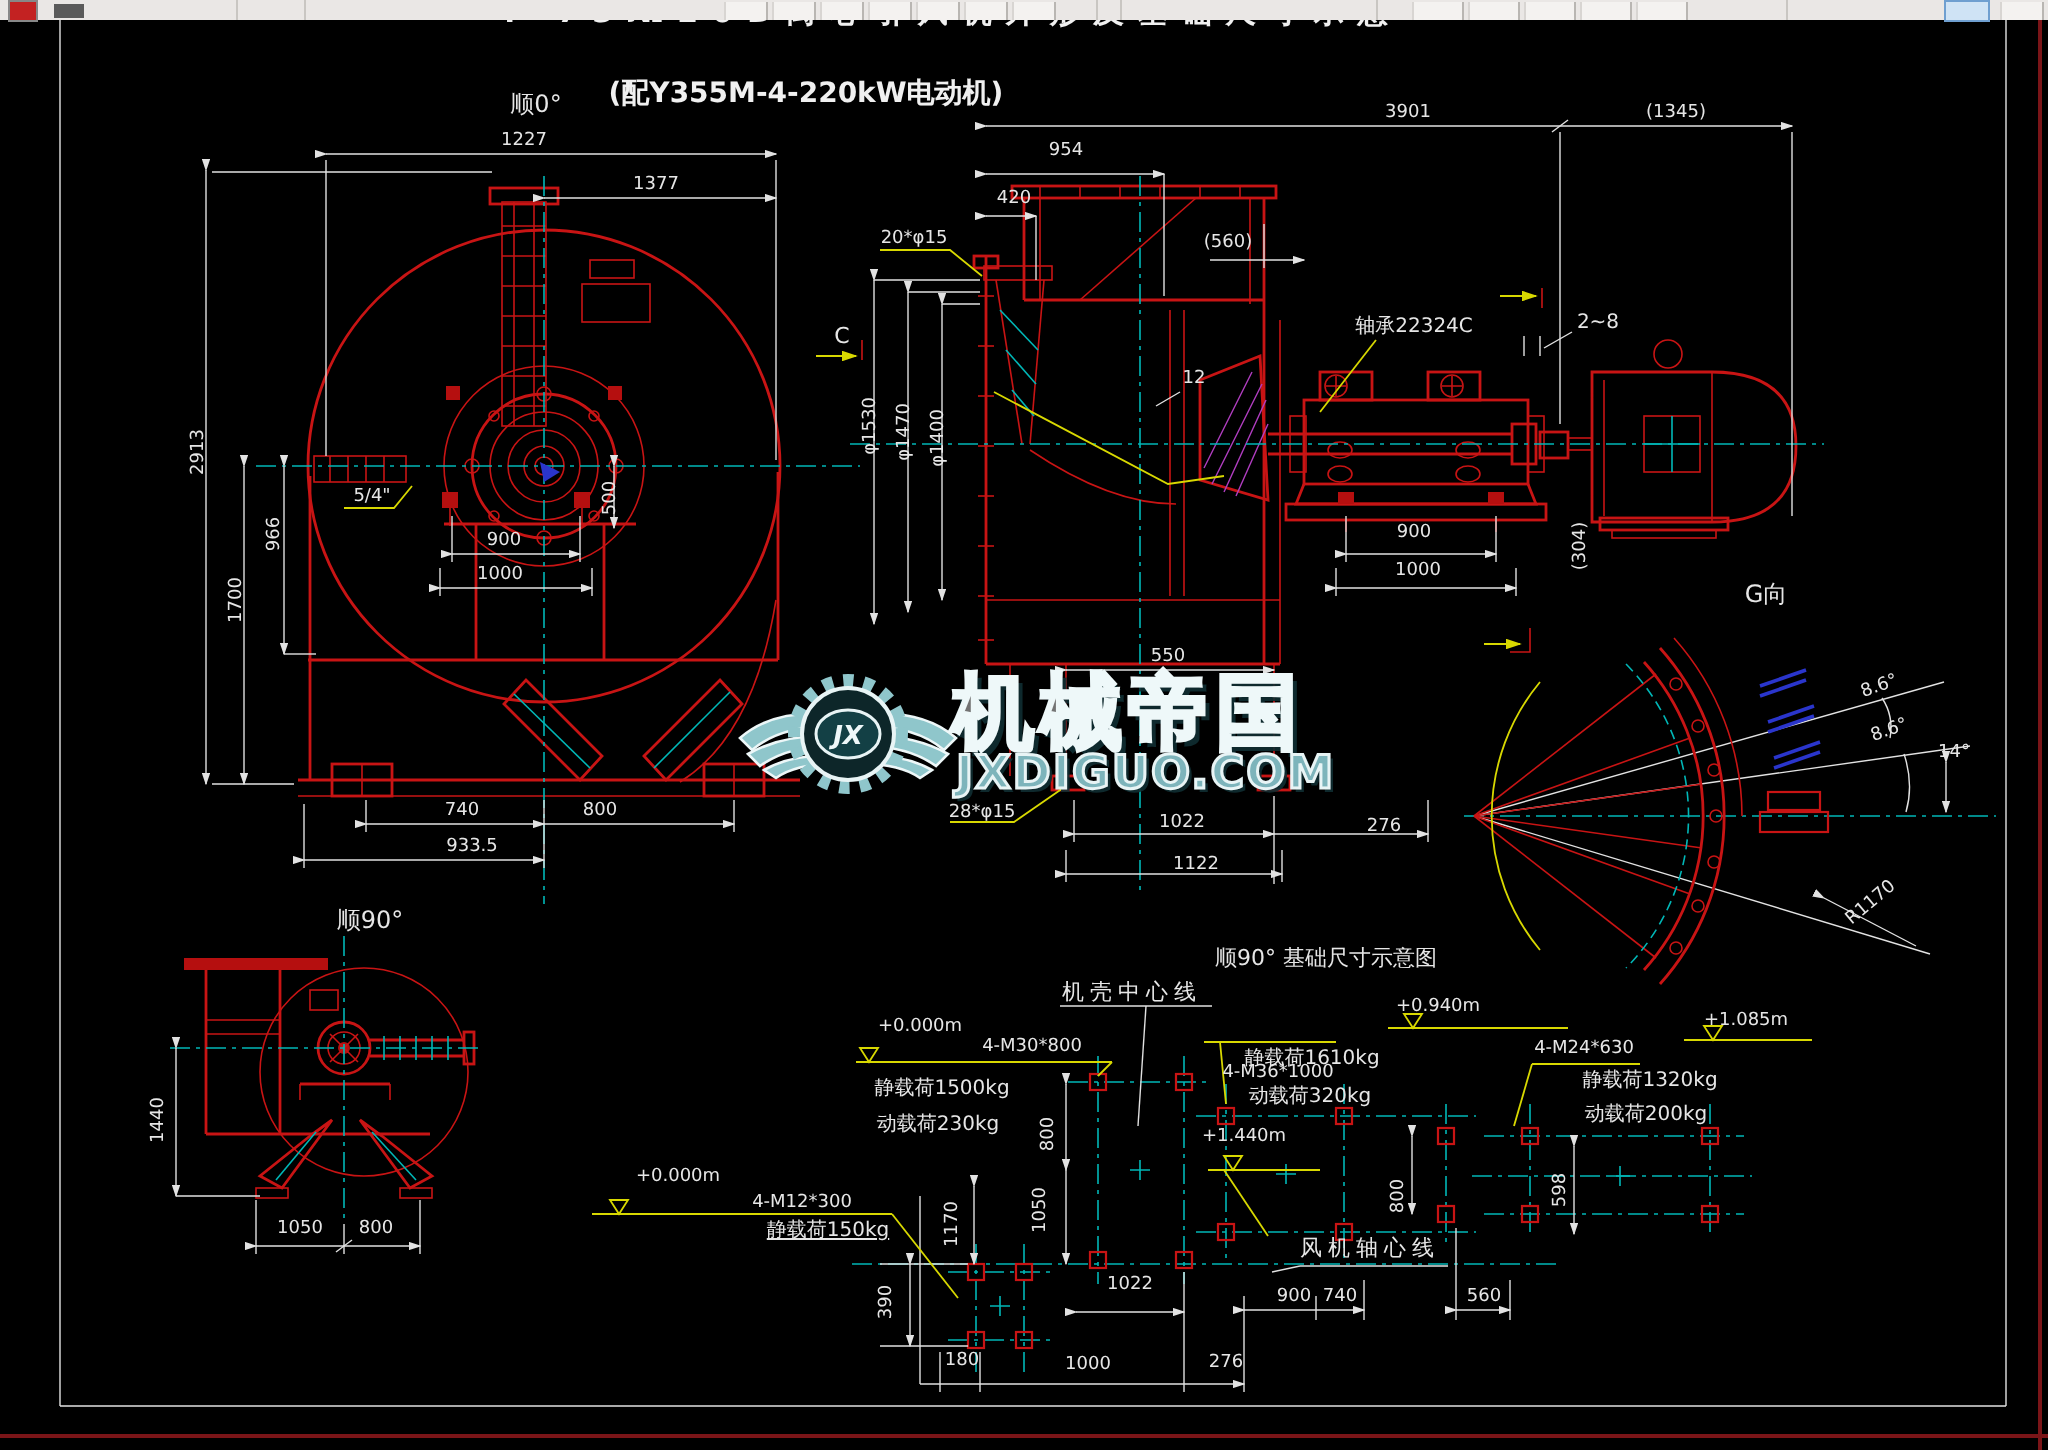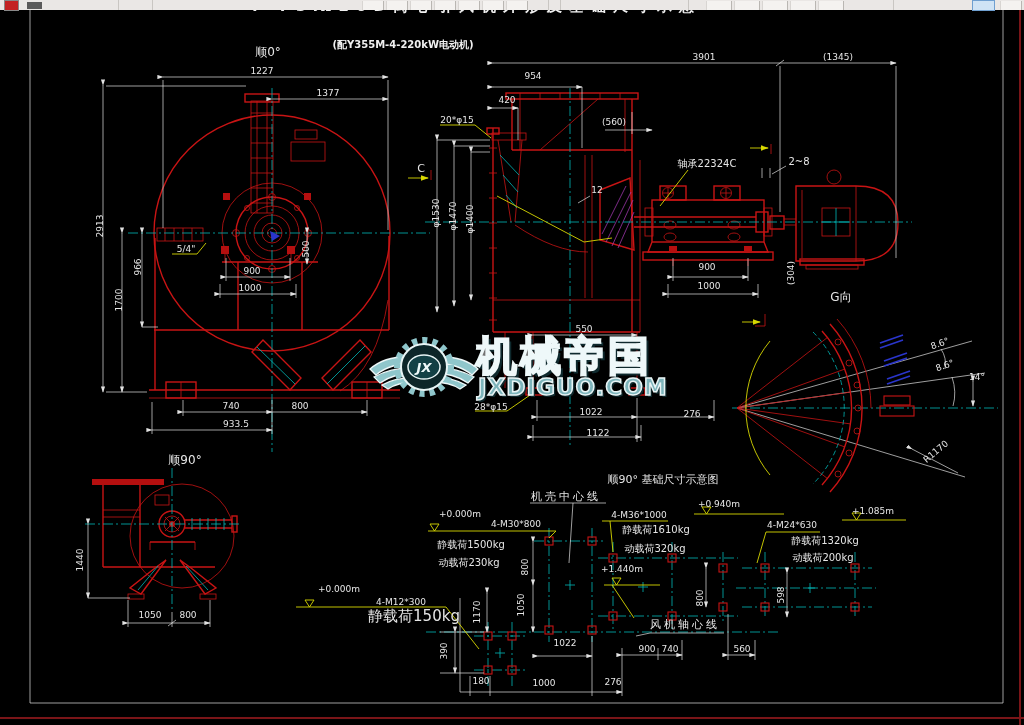--- a/index.html
+++ b/index.html
@@ -11,21 +11,21 @@
   .tb-btn{position:absolute;top:1px;height:9px;background:#f4f2f0;border-left:1px solid #d8d5d2;border-right:1px solid #b9b6b2;}
   .tb-red{position:absolute;left:4px;top:0;width:13px;height:9px;background:#c32222;border:1px solid #888;}
   .tb-dark{position:absolute;left:27px;top:2px;width:15px;height:7px;background:#5a5a5a;}
   .tb-blue{position:absolute;left:972px;top:0;width:21px;height:9px;background:#cfe3f5;border:1px solid #6f9fd0;}
   
   #canvas{position:absolute;left:0;top:10px;width:1024px;height:715px;background:#000;}
   #cadsvg{position:absolute;left:0;top:0;z-index:1;}
   
   #title-clip{position:absolute;left:248px;top:0px;width:452px;height:5px;overflow:hidden;z-index:3;}
   #title-clip span{display:block;margin-top:-13px;font-size:15px;font-weight:bold;color:#f0f0f0;letter-spacing:7px;white-space:nowrap;}
-  #title-line2{position:absolute;left:403px;top:28px;transform:translateX(-50%);font-size:10px;font-weight:bold;color:#f0f0f0;z-index:3;white-space:nowrap;}
+  #title-line2{position:absolute;left:403px;top:28px;transform:translateX(-50%);font-size:14px;font-weight:bold;color:#f0f0f0;z-index:3;white-space:nowrap;}
   
   #labels{position:absolute;left:0;top:0;width:1024px;height:715px;z-index:5;pointer-events:none;}
   .lbl{position:absolute;color:#e6e6e6;white-space:nowrap;line-height:1;}
   
   #watermark{position:absolute;left:368px;top:317px;width:300px;height:80px;z-index:4;}
   #wm-zh{position:absolute;left:108px;top:2px;font-size:41px;font-weight:bold;letter-spacing:3px;
          color:#737373;-webkit-text-stroke:2px #eef8f9;text-shadow:3px 3px 0 rgba(15,45,50,.9);white-space:nowrap;}
   #wm-en{position:absolute;left:110px;top:47px;font-size:23px;font-weight:bold;letter-spacing:1px;
          color:#7db4bb;-webkit-text-stroke:1.5px #e8f4f5;text-shadow:2px 2px 0 rgba(15,45,50,.9);white-space:nowrap;}
 </style>
@@ -581,47 +581,47 @@
         <div class="lbl" style="left: 707px; top: 154px; font-size: 10px; transform: translate(-50%, -50%);">轴承22324C</div>
         <div class="lbl" style="left: 799px; top: 152px; font-size: 10px; transform: translate(-50%, -50%);">2~8</div>
         <div class="lbl" style="left: 707px; top: 257px; font-size: 9px; transform: translate(-50%, -50%);">900</div>
         <div class="lbl" style="left: 709px; top: 276px; font-size: 9px; transform: translate(-50%, -50%);">1000</div>
         <div class="lbl" style="left: 791px; top: 263px; font-size: 9px; transform: translate(-50%, -50%) rotate(-90deg);">(304)</div>
         <div class="lbl" style="left: 584px; top: 319px; font-size: 9px; transform: translate(-50%, -50%);">550</div>
         <div class="lbl" style="left: 491px; top: 397px; font-size: 9px; transform: translate(-50%, -50%);">28*φ15</div>
         <div class="lbl" style="left: 591px; top: 402px; font-size: 9px; transform: translate(-50%, -50%);">1022</div>
         <div class="lbl" style="left: 598px; top: 423px; font-size: 9px; transform: translate(-50%, -50%);">1122</div>
         <div class="lbl" style="left: 692px; top: 404px; font-size: 9px; transform: translate(-50%, -50%);">276</div>
-        <div class="lbl" style="left: 841px; top: 287px; font-size: 12px; transform: translate(-50%, -50%);">G向</div>
+        <div class="lbl" style="left: 883px; top: 287px; font-size: 12px; transform: translate(-50%, -50%);">G向</div>
         <div class="lbl" style="left: 940px; top: 334px; font-size: 9px; transform: translate(-50%, -50%) rotate(-20deg);">8.6°</div>
         <div class="lbl" style="left: 945px; top: 356px; font-size: 9px; transform: translate(-50%, -50%) rotate(-20deg);">8.6°</div>
         <div class="lbl" style="left: 977px; top: 367px; font-size: 9px; transform: translate(-50%, -50%);">14°</div>
         <div class="lbl" style="left: 936px; top: 442px; font-size: 9px; transform: translate(-50%, -50%) rotate(-40deg);">R1170</div>
         <div class="lbl" style="left: 165px; top: 450px; font-size: 12px; transform: translate(-50%, -50%); margin-left: 20px;">顺90°</div>
         <div class="lbl" style="left: 80px; top: 550px; font-size: 9px; transform: translate(-50%, -50%) rotate(-90deg);">1440</div>
         <div class="lbl" style="left: 150px; top: 605px; font-size: 9px; transform: translate(-50%, -50%);">1050</div>
         <div class="lbl" style="left: 188px; top: 605px; font-size: 9px; transform: translate(-50%, -50%);">800</div>
         <div class="lbl" style="left: 663px; top: 469px; font-size: 11px; transform: translate(-50%, -50%);">顺90° 基础尺寸示意图</div>
         <div class="lbl" style="left: 566px; top: 486px; font-size: 11px; letter-spacing: 3px; transform: translate(-50%, -50%);">机壳中心线</div>
         <div class="lbl" style="left: 460px; top: 504px; font-size: 9px; transform: translate(-50%, -50%);">+0.000m</div>
         <div class="lbl" style="left: 516px; top: 514px; font-size: 9px; transform: translate(-50%, -50%);">4-M30*800</div>
         <div class="lbl" style="left: 471px; top: 535px; font-size: 10px; transform: translate(-50%, -50%);">静载荷1500kg</div>
         <div class="lbl" style="left: 469px; top: 553px; font-size: 10px; transform: translate(-50%, -50%);">动载荷230kg</div>
-        <div class="lbl" style="left: 639px; top: 505px; font-size: 9px; transform: translate(-50%, -50%);">4-M36*1000</div>
+        <div class="lbl" style="left: 639px; top: 527px; font-size: 9px; transform: translate(-50%, -50%);">4-M36*1000</div>
         <div class="lbl" style="left: 656px; top: 520px; font-size: 10px; transform: translate(-50%, -50%);">静载荷1610kg</div>
         <div class="lbl" style="left: 655px; top: 539px; font-size: 10px; transform: translate(-50%, -50%);">动载荷320kg</div>
         <div class="lbl" style="left: 719px; top: 494px; font-size: 9px; transform: translate(-50%, -50%);">+0.940m</div>
         <div class="lbl" style="left: 622px; top: 559px; font-size: 9px; transform: translate(-50%, -50%);">+1.440m</div>
         <div class="lbl" style="left: 792px; top: 515px; font-size: 9px; transform: translate(-50%, -50%);">4-M24*630</div>
         <div class="lbl" style="left: 873px; top: 501px; font-size: 9px; transform: translate(-50%, -50%);">+1.085m</div>
         <div class="lbl" style="left: 825px; top: 531px; font-size: 10px; transform: translate(-50%, -50%);">静载荷1320kg</div>
         <div class="lbl" style="left: 823px; top: 548px; font-size: 10px; transform: translate(-50%, -50%);">动载荷200kg</div>
         <div class="lbl" style="left: 339px; top: 579px; font-size: 9px; transform: translate(-50%, -50%);">+0.000m</div>
         <div class="lbl" style="left: 401px; top: 592px; font-size: 9px; transform: translate(-50%, -50%);">4-M12*300</div>
-        <div class="lbl" style="left: 414px; top: 606px; font-size: 15px; transform: translate(-50%, -50%);">静载荷150kg</div>
+        <div class="lbl" style="left: 414px; top: 606px; font-size: 10px; transform: translate(-50%, -50%); text-decoration: underline;">静载荷150kg</div>
         <div class="lbl" style="left: 685px; top: 614px; font-size: 11px; letter-spacing: 3px; transform: translate(-50%, -50%);">风机轴心线</div>
         <div class="lbl" style="left: 477px; top: 602px; font-size: 9px; transform: translate(-50%, -50%) rotate(-90deg);">1170</div>
         <div class="lbl" style="left: 521px; top: 595px; font-size: 9px; transform: translate(-50%, -50%) rotate(-90deg);">1050</div>
         <div class="lbl" style="left: 444px; top: 641px; font-size: 9px; transform: translate(-50%, -50%) rotate(-90deg);">390</div>
         <div class="lbl" style="left: 525px; top: 557px; font-size: 9px; transform: translate(-50%, -50%) rotate(-90deg);">800</div>
         <div class="lbl" style="left: 700px; top: 588px; font-size: 9px; transform: translate(-50%, -50%) rotate(-90deg);">800</div>
         <div class="lbl" style="left: 781px; top: 585px; font-size: 9px; transform: translate(-50%, -50%) rotate(-90deg);">598</div>
         <div class="lbl" style="left: 481px; top: 671px; font-size: 9px; transform: translate(-50%, -50%);">180</div>
         <div class="lbl" style="left: 544px; top: 673px; font-size: 9px; transform: translate(-50%, -50%);">1000</div>
         <div class="lbl" style="left: 565px; top: 633px; font-size: 9px; transform: translate(-50%, -50%);">1022</div>

